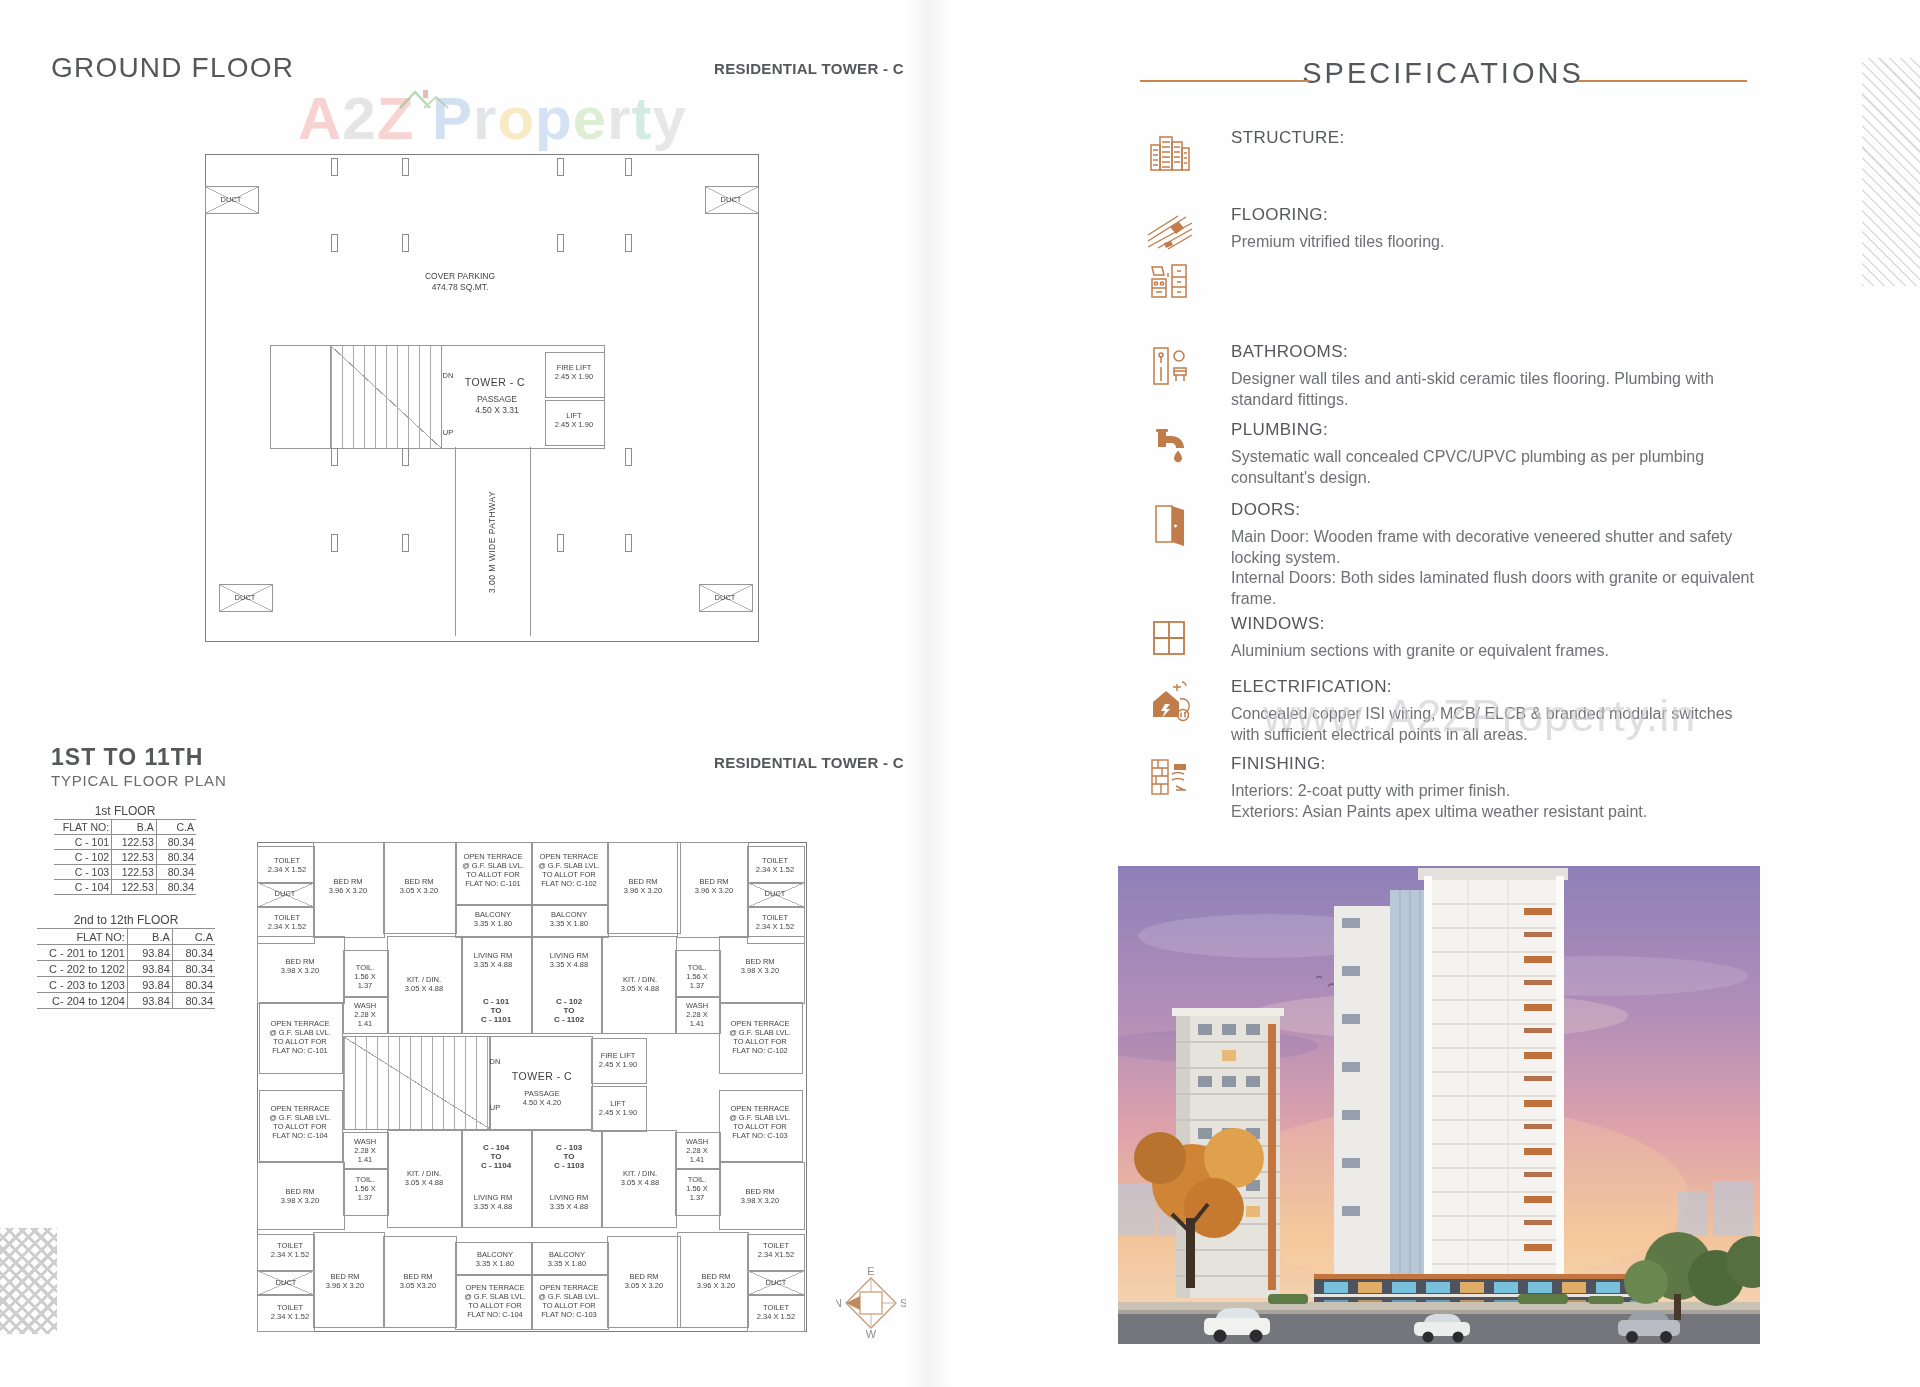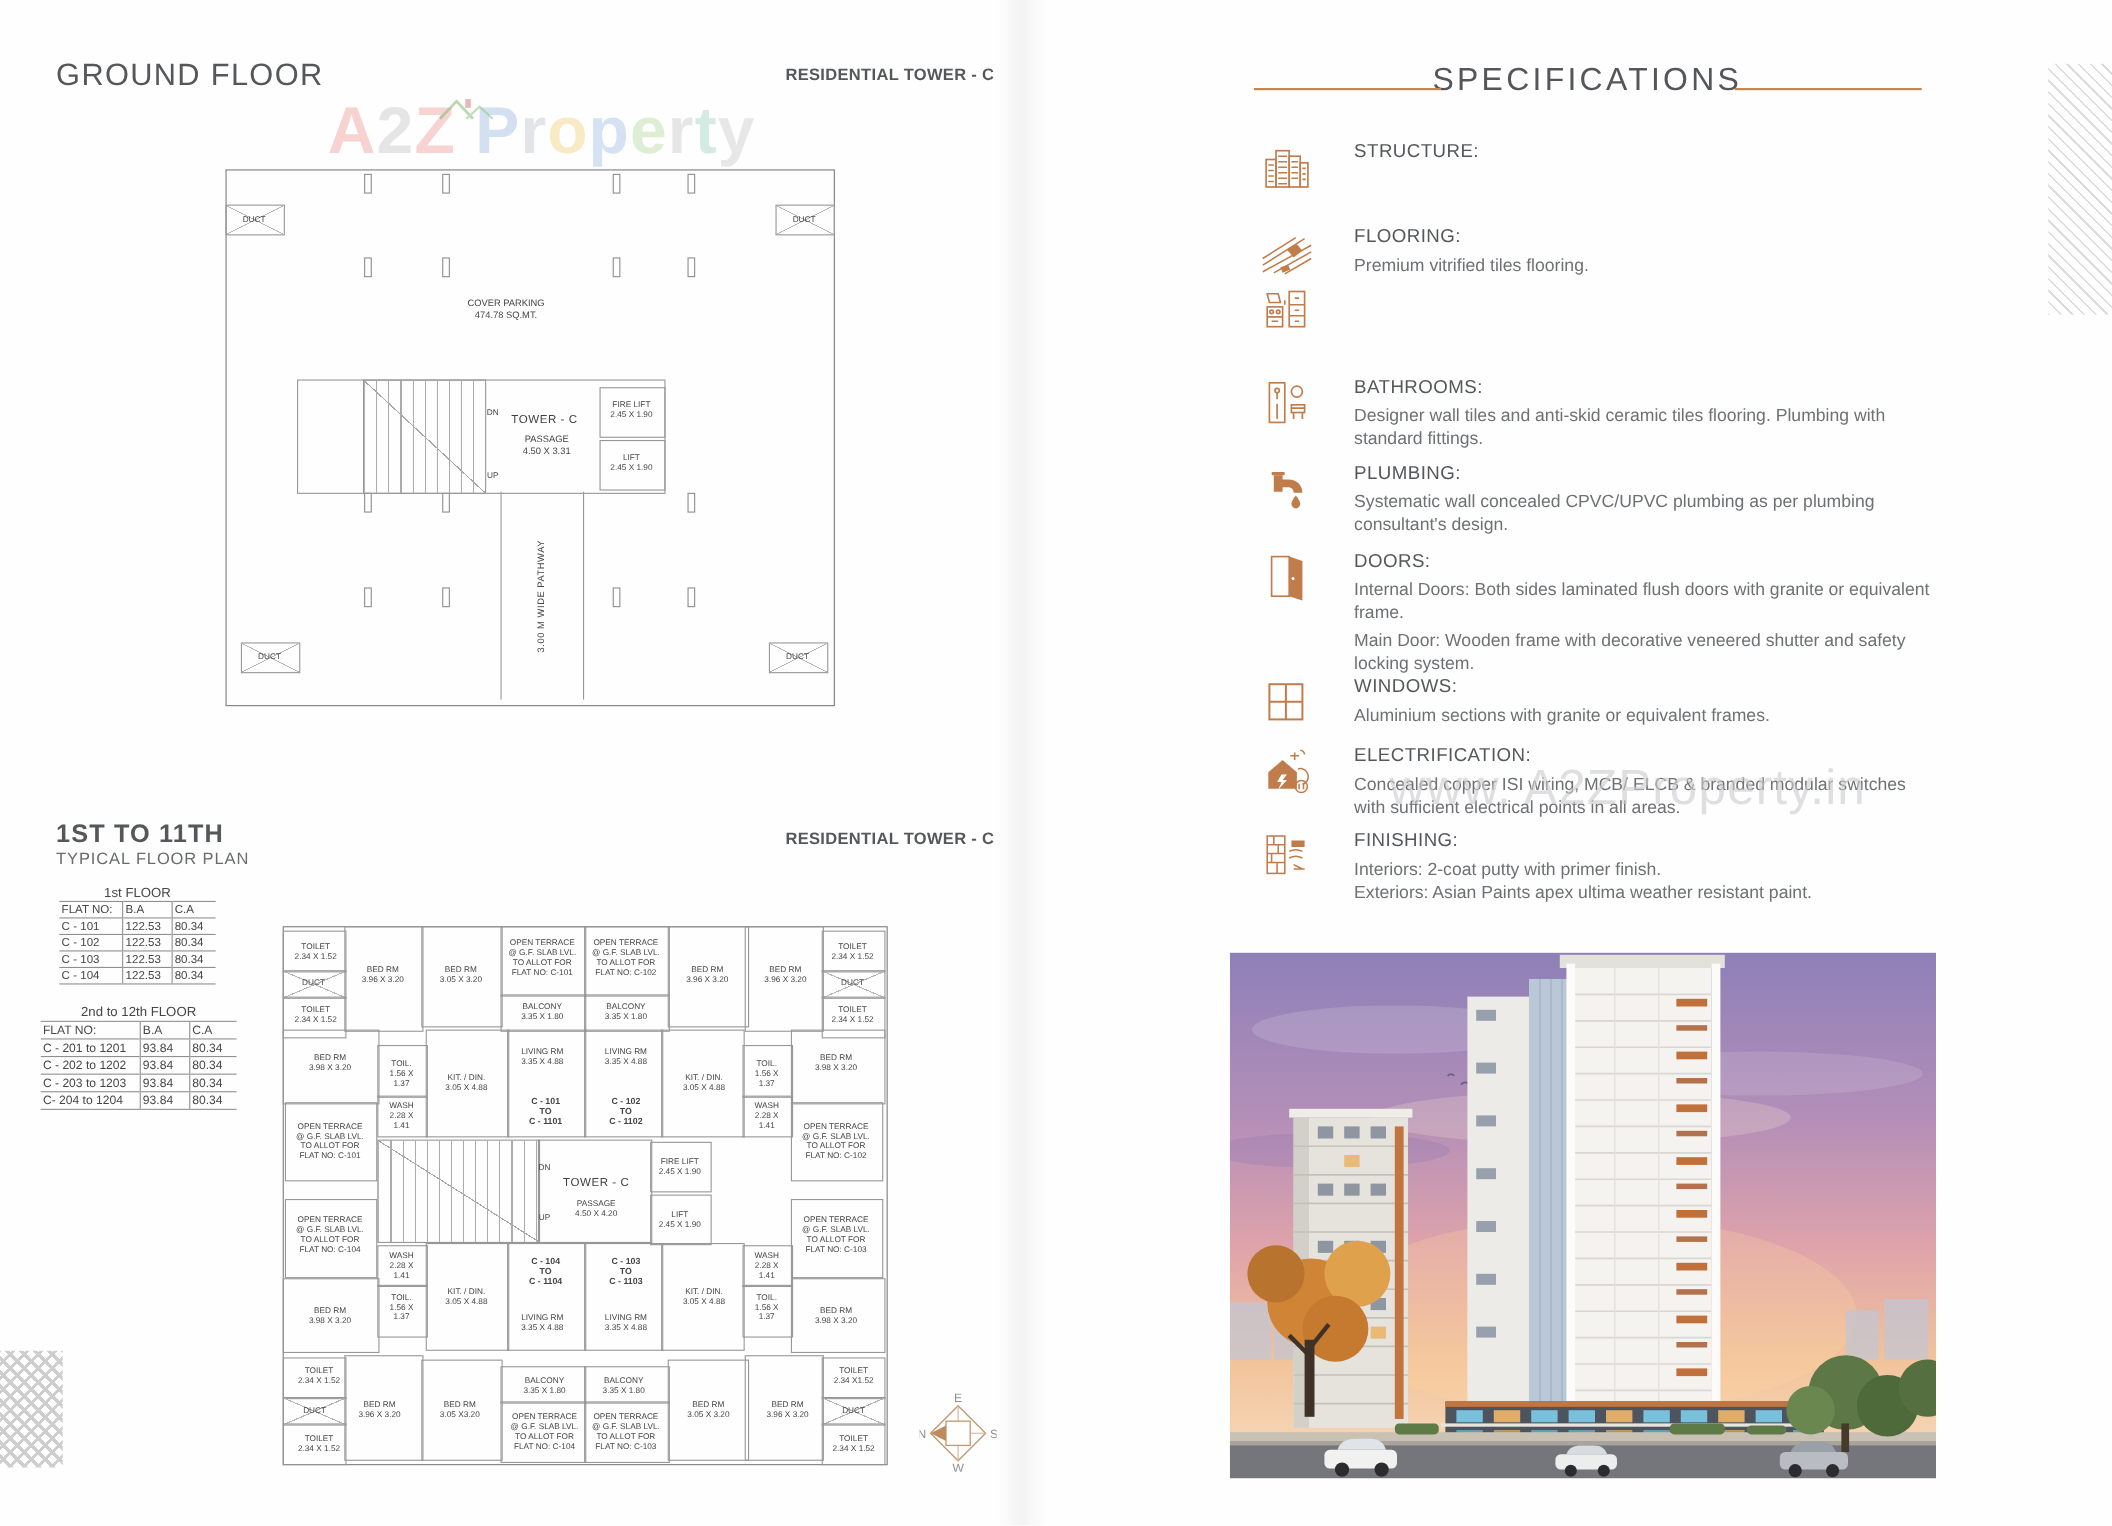--- a/index.html
+++ b/index.html
@@ -37,21 +37,21 @@
      line-height:9px;color:#454545;white-space:nowrap;}
   .plan-label.b{font-weight:700;font-size:8px;}
   .plan-label.big{font-size:10.5px;letter-spacing:.5px;color:#3f3f3f;}
   .plan-label.med{font-size:8.5px;line-height:10.5px;}
   .plan-label.rot{transform:translate(-50%,-50%) rotate(-90deg);font-size:8.5px;letter-spacing:.5px;}
 
   
   .tbl{position:absolute;}
   .tbl-title{text-align:center;font-size:12px;margin-bottom:1px;color:#464646;}
   .tbl table{width:100%;border-collapse:collapse;}
-  .tbl th,.tbl td{font-size:10.5px;color:#464646;text-align:left;padding:1px 2px;
+  .tbl th,.tbl td{font-size:10.5px;color:#464646;text-align:right;padding:1px 2px;
      border-top:1px solid #8f8f8f;font-weight:400;}
   .tbl tr:last-child td{border-bottom:1px solid #8f8f8f;}
   .tbl th:nth-child(n+2),.tbl td:nth-child(n+2){border-left:1px solid #8f8f8f;}
   #table1 th:nth-child(1){width:62px}#table1 th:nth-child(2){width:42px}#table1 th:nth-child(3){width:38px}
   #table2 th:nth-child(1){width:96px}#table2 th:nth-child(2){width:42px}#table2 th:nth-child(3){width:40px}
   #table2 th,#table2 td{font-size:11px;padding:1.5px 2px;}
 
   
   .spec-heading{position:absolute;left:1443px;top:57px;transform:translateX(-50%);
      font-size:29px;letter-spacing:3px;color:#54565b;font-weight:500;}
@@ -663,22 +663,22 @@
   <div class="spec-item" style="top:500px">
     <div class="spec-icon">
       <svg width="48" height="48" viewBox="0 0 48 48">
           <rect x="10" y="6" width="16" height="36" fill="none" stroke="#c07c4a" stroke-width="1.5"></rect>
       <path d="M26 6l12 4v36l-12-4z" fill="#c07c4a"></path>
           <circle cx="29.5" cy="26" r="1.4" fill="#fff"></circle>
         </svg>
     </div>
     <div class="spec-body">
       <div class="spec-title">DOORS:</div>
+      <div class="spec-line gap">Main Door: Wooden frame with decorative veneered shutter and safety locking system.</div>
       <div class="spec-line">Internal Doors: Both sides laminated flush doors with granite or equivalent frame.</div>
-      <div class="spec-line gap">Main Door: Wooden frame with decorative veneered shutter and safety locking system.</div>
     </div>
   </div>
 
   <div class="spec-item" style="top:677px">
     <div class="spec-icon">
       <svg width="48" height="48" viewBox="0 0 48 48">
           <path d="M7 25l13-11l13 11v15H7z" fill="#c07c4a"></path>
       <path d="M19 27l-4 7h4l-3 7l8-9h-4l4-5z" fill="#fff"></path>
       <g fill="none" stroke="#c07c4a" stroke-width="1.4">
             <path d="M31 14v-7M27 10h8M36 5c2 0 4 2 4 4M34 22c4-1 8 1 9 5s-1 8-5 9"></path>

